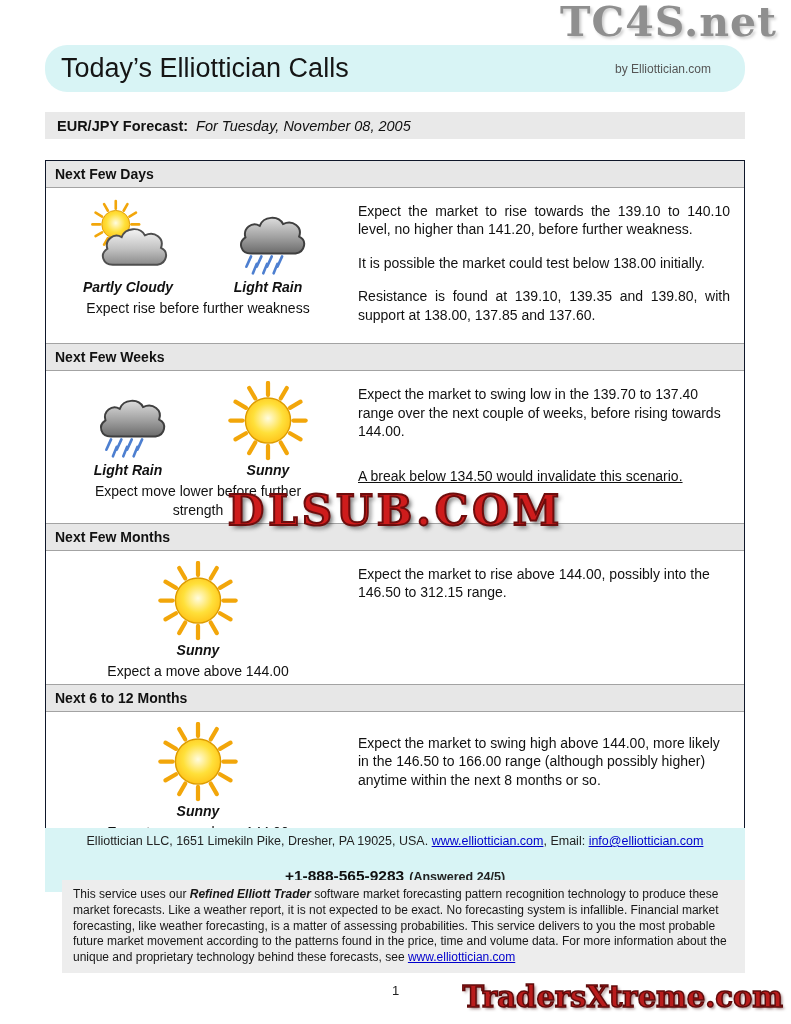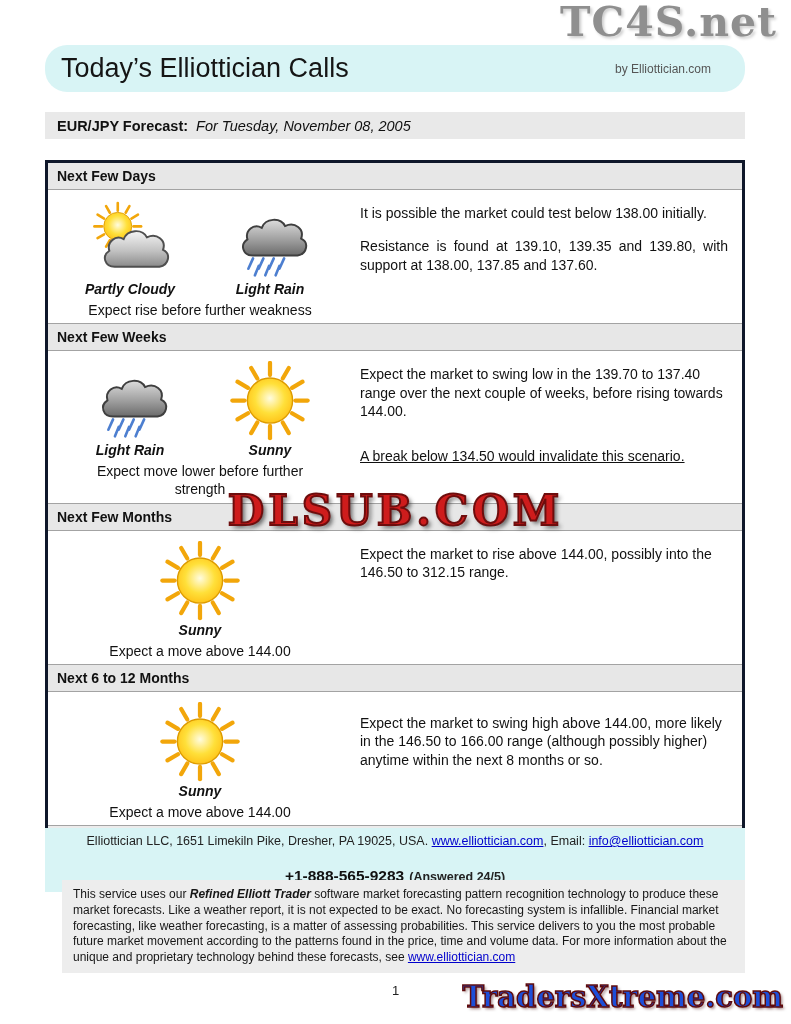--- a/index.html
+++ b/index.html
@@ -29,21 +29,21 @@
     position:absolute; left:45px; top:112px; width:700px; height:27px;
     background:#e9e9e9; display:flex; align-items:center; padding:0 12px;
     box-sizing:border-box; font-size:14.5px;
   }
   .fb-label { font-weight:bold; }
   .fb-date { font-style:italic; margin-left:8px; }
 
   
   .forecast-table {
     position:absolute; left:45px; top:160px; width:700px;
-    border:3px solid #0f172a; box-sizing:border-box; background:#fff;
+    border:1px solid #0f172a; box-sizing:border-box; background:#fff;
   }
   .sec-header {
     background:#e7e7e7; border-top:1px solid #a3a3a3; border-bottom:1px solid #a3a3a3;
     padding:5px 9px; font-weight:bold; font-size:14px;
   }
   .forecast-table .sec-header:first-child { border-top:none; }
   .sec-body { display:flex; padding:8px 12px 4px 6px; box-sizing:border-box; }
   .icon-cell { width:292px; flex:0 0 292px; display:flex; flex-direction:column; align-items:center; padding-top:2px; }
   .icons-row { display:flex; gap:22px; justify-content:center; }
   .icon-block { display:flex; flex-direction:column; align-items:center; width:118px; }
@@ -86,21 +86,21 @@
   
   .wm-center {
     position:absolute; top:486px; left:50%; transform:translateX(-50%);
     font-family:"DejaVu Serif", serif; font-weight:bold; font-size:42px;
     letter-spacing:4px; color:#ce1c1c; -webkit-text-stroke:2px #6e0d0d;
     text-shadow:3px 3px 4px rgba(40,40,40,0.65); z-index:6; white-space:nowrap;
   }
   .wm-bottom {
     position:absolute; top:980px; right:8px;
     font-family:"DejaVu Serif", serif; font-weight:bold; font-size:29px;
-    color:#1d4ed8; -webkit-text-stroke:1.5px #5f0a0a;
+    color:#b91c1c; -webkit-text-stroke:1.5px #5f0a0a;
     text-shadow:2px 2px 3px rgba(60,0,0,0.5); z-index:6; white-space:nowrap;
   }
 </style>
 </head>
 <body>
 
 <svg width="0" height="0" style="position:absolute" aria-hidden="true">
   <defs>
     <radialGradient id="gradSun" cx="50%" cy="45%" r="60%">
       <stop offset="0%" stop-color="#fffce0"></stop>
@@ -186,20 +186,21 @@
           <div class="icon-block">
             <svg class="wicon" viewBox="0 0 100 85">
                 <use href="#sym-light-rain"></use>
               </svg>
             <div class="icon-label">Light Rain</div>
           </div>
         </div>
         <div class="icon-caption">Expect rise before further weakness</div>
       </div>
       <div class="text-cell justified">
+        <p>Expect the market to rise towards the 139.10 to 140.10 level, no higher than 141.20, before further weakness.</p>
         <p>It is possible the market could test below 138.00 initially.</p>
         <p>Resistance is found at 139.10, 139.35 and 139.80, with support at 138.00, 137.85 and 137.60.</p>
       </div>
     </div>
 
     <div class="sec-header">Next Few Weeks</div>
     <div class="sec-body body-1">
       <div class="icon-cell">
         <div class="icons-row">
           <div class="icon-block">

